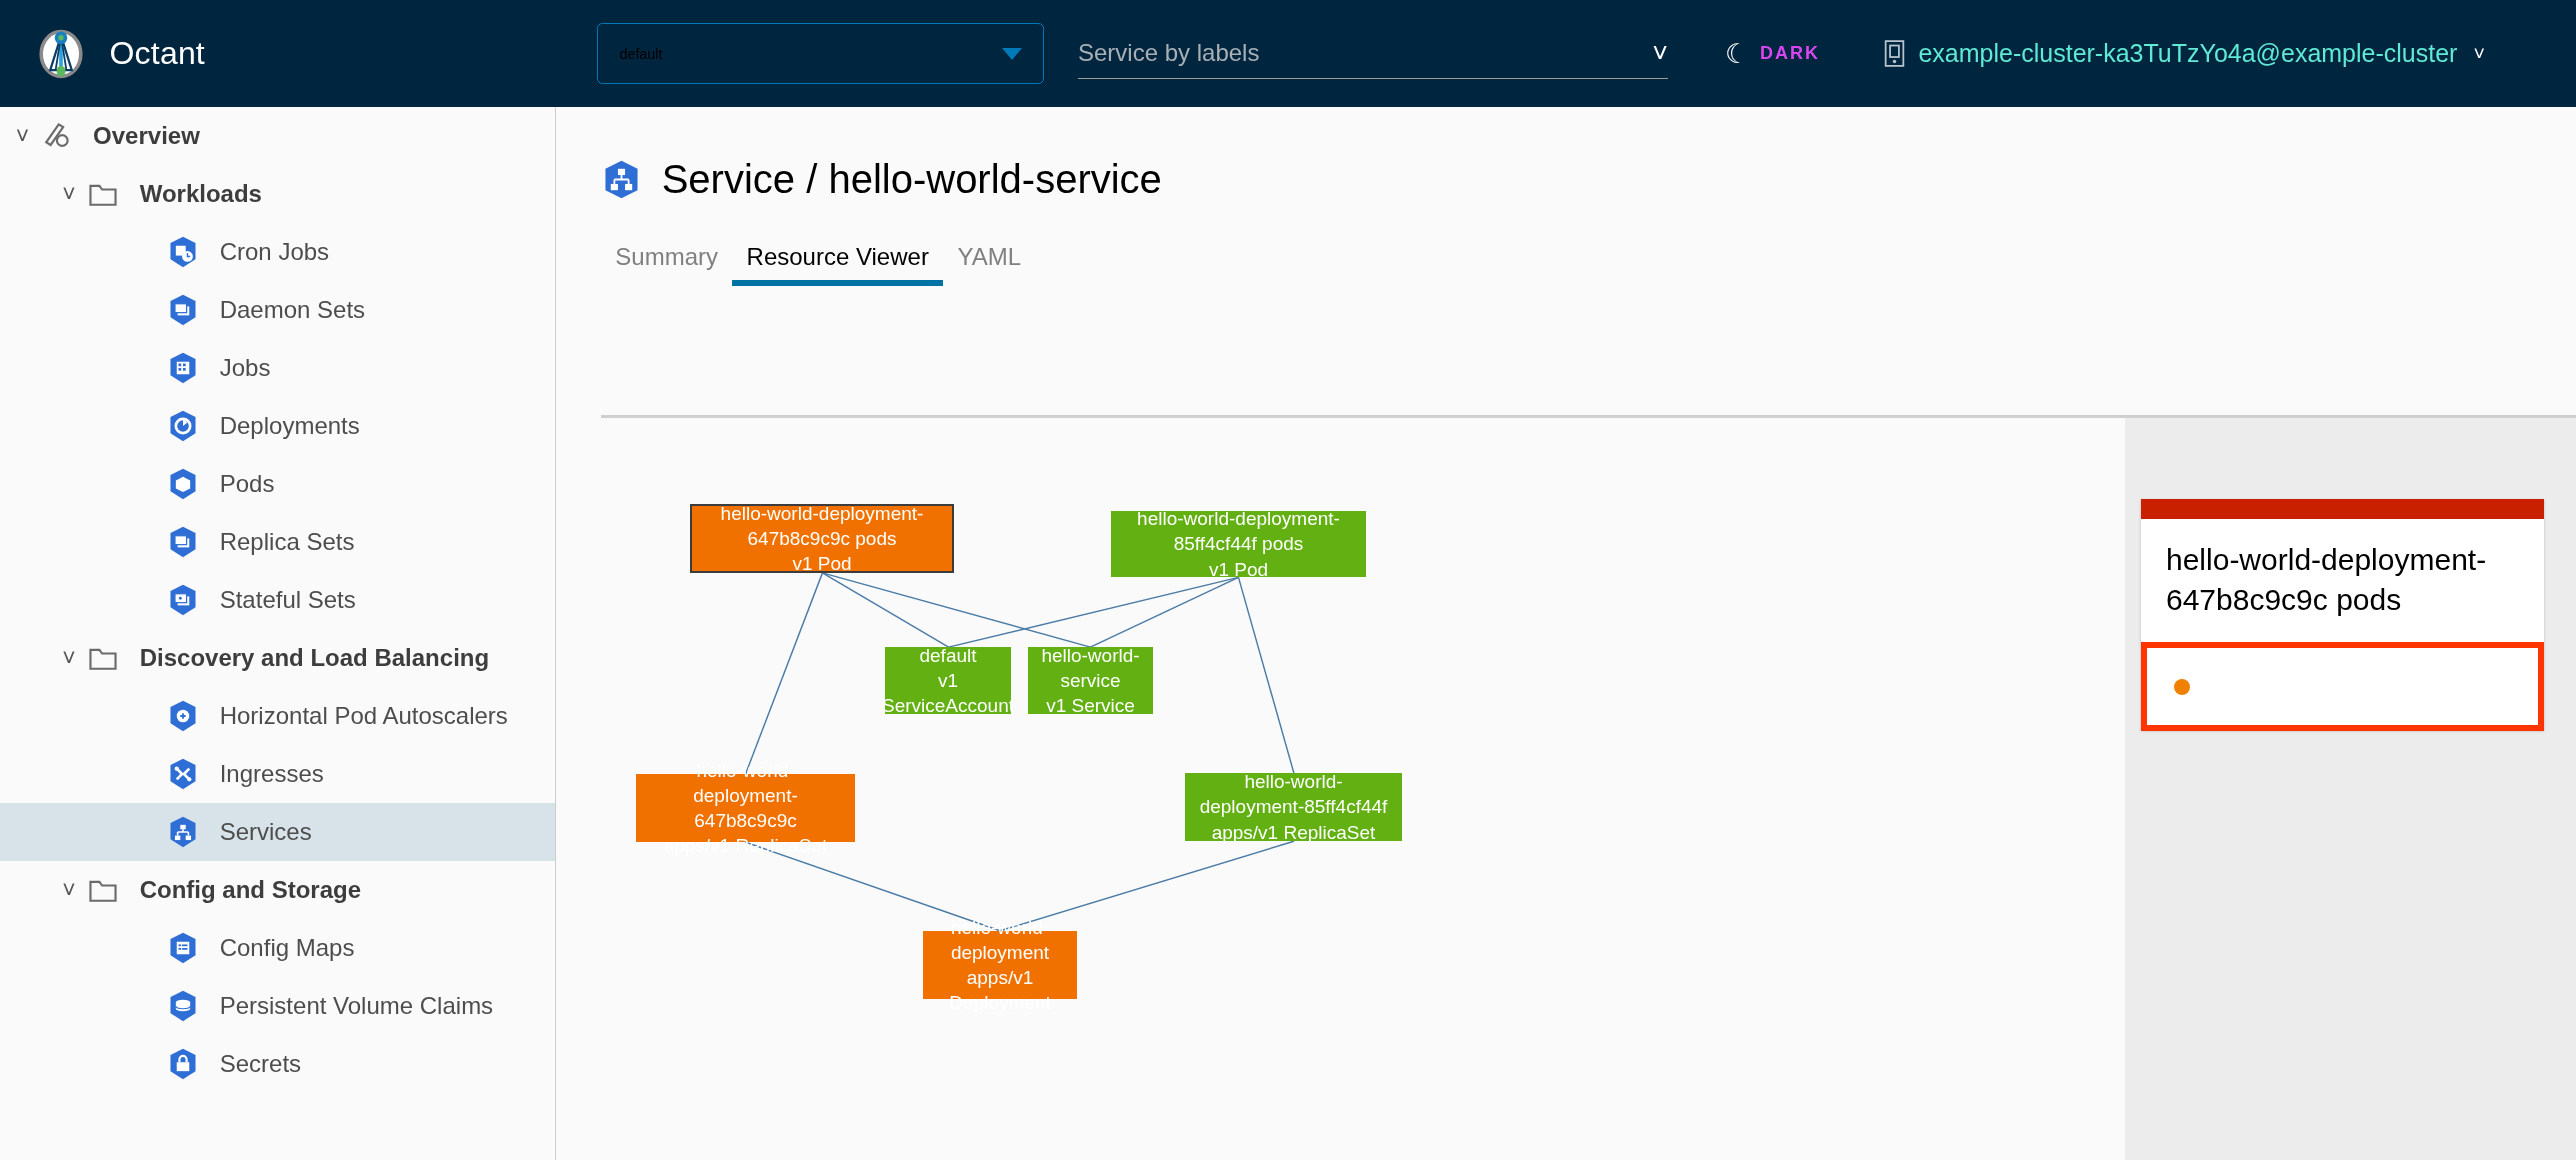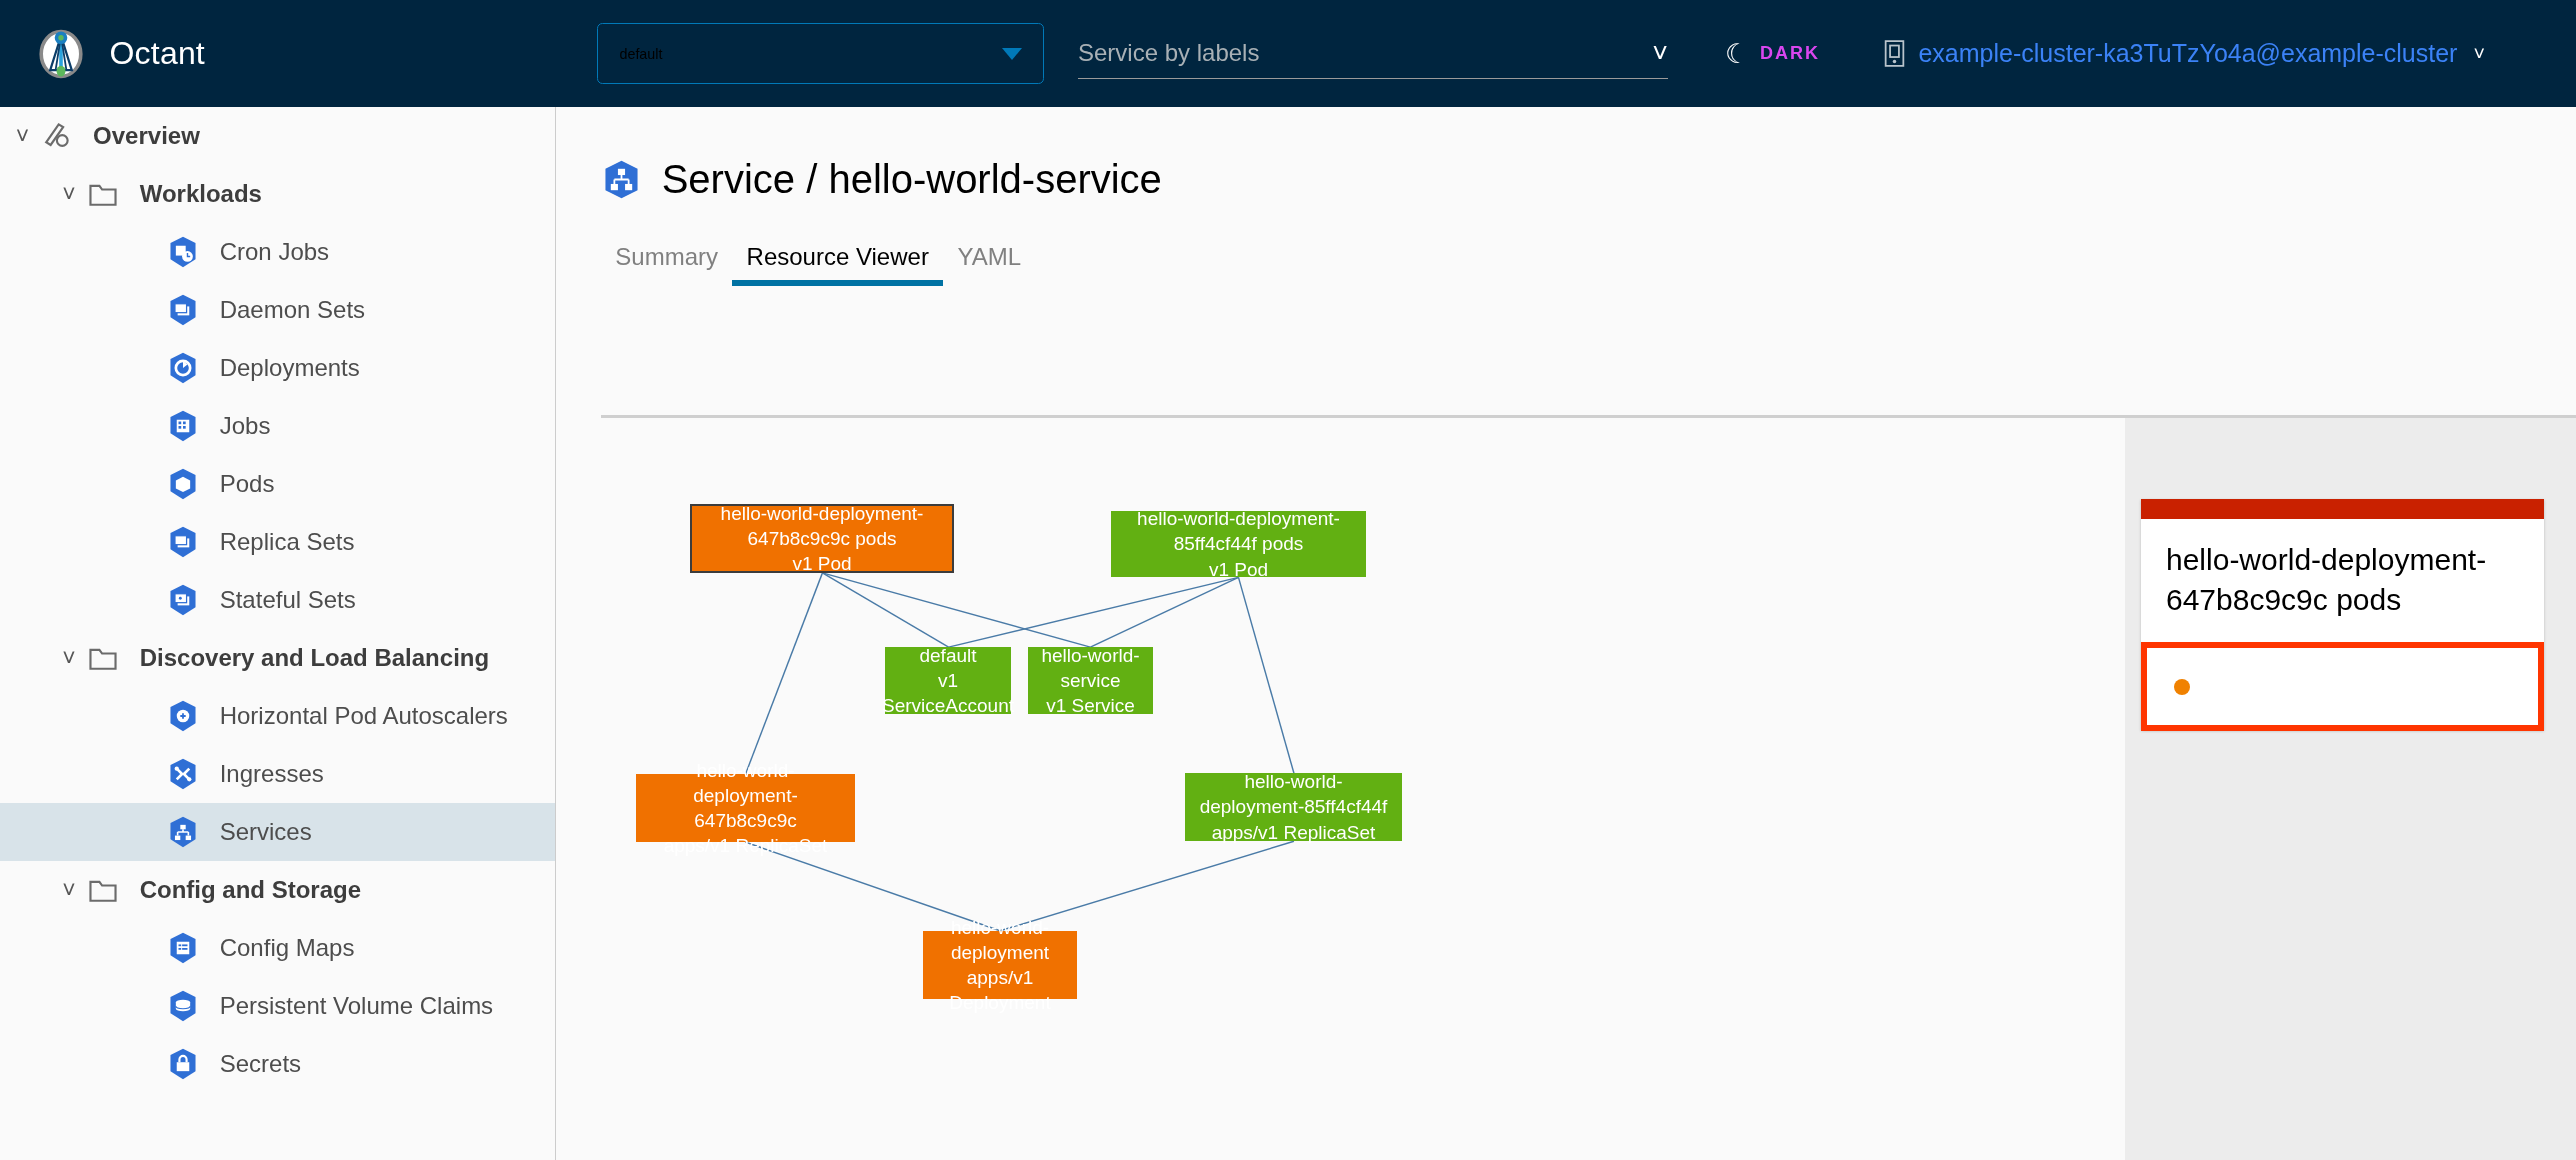--- a/index.html
+++ b/index.html
@@ -45,21 +45,21 @@
   }
   .moon { font-size: 27px; color: #ffffff; }
   .dark-label {
     color: #d946ef; font-size: 18px; font-weight: 700; letter-spacing: 2px;
   }
   .cluster-sel {
     display: flex; align-items: center; gap: 12.5px;
     margin-left: 63px; cursor: pointer;
   }
   .cluster-icon { width: 23px; height: 29px; }
-  .cluster-name { color: #3b82f6; font-size: 25px; }
+  .cluster-name { color: #5eead4; font-size: 25px; }
   .cluster-caret { color: #ffffff; font-size: 19.7px; margin-left: 3.6px; }
 
   
   .sidebar {
     position: absolute; left: 0; top: 107px;
     width: 556px; height: 1053px;
     background: #FAFAFA;
     border-right: 1.8px solid #CCCCCC;
     overflow: hidden;
   }
@@ -235,38 +235,38 @@
           <path d="M19 2 L33 9 L33 27 L19 36 L5 27 L5 9 Z" fill="#2F6FD5"></path>
           <rect x="13" y="15" width="13" height="10" fill="#fff"></rect>
           <rect x="10" y="12" width="13" height="10" fill="#fff" stroke="#2F6FD5" stroke-width="1.4"></rect>
         </svg></span>
       <span class="nav-label">Daemon Sets</span>
     </div>
     <div class="nav-row lvl-2">
       <span class="caret-slot"></span>
       <span class="nav-icon"><svg viewBox="0 0 38 38" width="34" height="34">
           <path d="M19 2 L33 9 L33 27 L19 36 L5 27 L5 9 Z" fill="#2F6FD5"></path>
-          <circle cx="19" cy="19" r="8" fill="none" stroke="#fff" stroke-width="3"></circle>
-          <path d="M19 11 l5 4 l-5 4 Z" fill="#fff"></path>
-        </svg></span>
-      <span class="nav-label">Deployments</span>
-    </div>
-    <div class="nav-row lvl-2">
-      <span class="caret-slot"></span>
-      <span class="nav-icon"><svg viewBox="0 0 38 38" width="34" height="34">
-          <path d="M19 2 L33 9 L33 27 L19 36 L5 27 L5 9 Z" fill="#2F6FD5"></path>
           <rect x="12" y="12" width="14" height="14" fill="#fff"></rect>
           <g fill="#2F6FD5">
             <rect x="14" y="14" width="3" height="3"></rect>
             <rect x="19" y="14" width="3" height="3"></rect>
             <rect x="14" y="19" width="3" height="3"></rect>
             <rect x="19" y="19" width="3" height="3"></rect>
           </g>
         </svg></span>
       <span class="nav-label">Jobs</span>
+    </div>
+    <div class="nav-row lvl-2">
+      <span class="caret-slot"></span>
+      <span class="nav-icon"><svg viewBox="0 0 38 38" width="34" height="34">
+          <path d="M19 2 L33 9 L33 27 L19 36 L5 27 L5 9 Z" fill="#2F6FD5"></path>
+          <circle cx="19" cy="19" r="8" fill="none" stroke="#fff" stroke-width="3"></circle>
+          <path d="M19 11 l5 4 l-5 4 Z" fill="#fff"></path>
+        </svg></span>
+      <span class="nav-label">Deployments</span>
     </div>
     <div class="nav-row lvl-2">
       <span class="caret-slot"></span>
       <span class="nav-icon"><svg viewBox="0 0 38 38" width="34" height="34">
           <path d="M19 2 L33 9 L33 27 L19 36 L5 27 L5 9 Z" fill="#2F6FD5"></path>
           <path d="M19 11 l8 4 v9 l-8 4 l-8 -4 v-9 Z" fill="#fff"></path>
         </svg></span>
       <span class="nav-label">Pods</span>
     </div>
     <div class="nav-row lvl-2">

